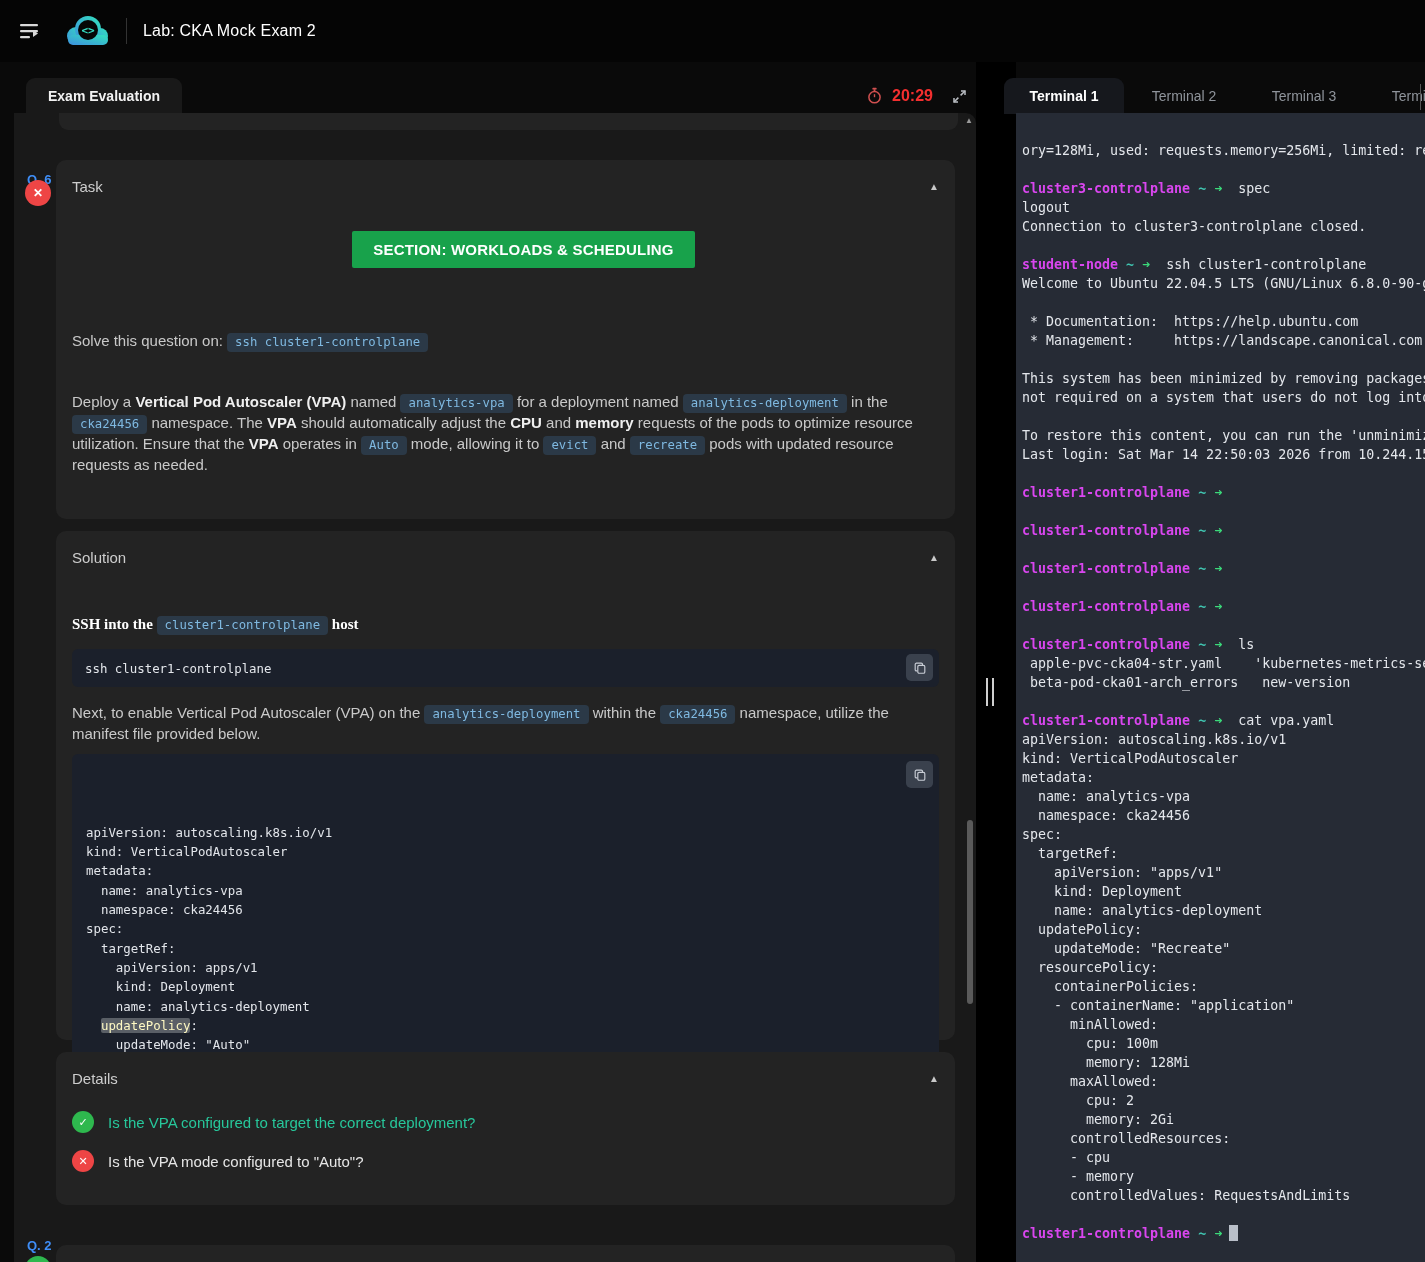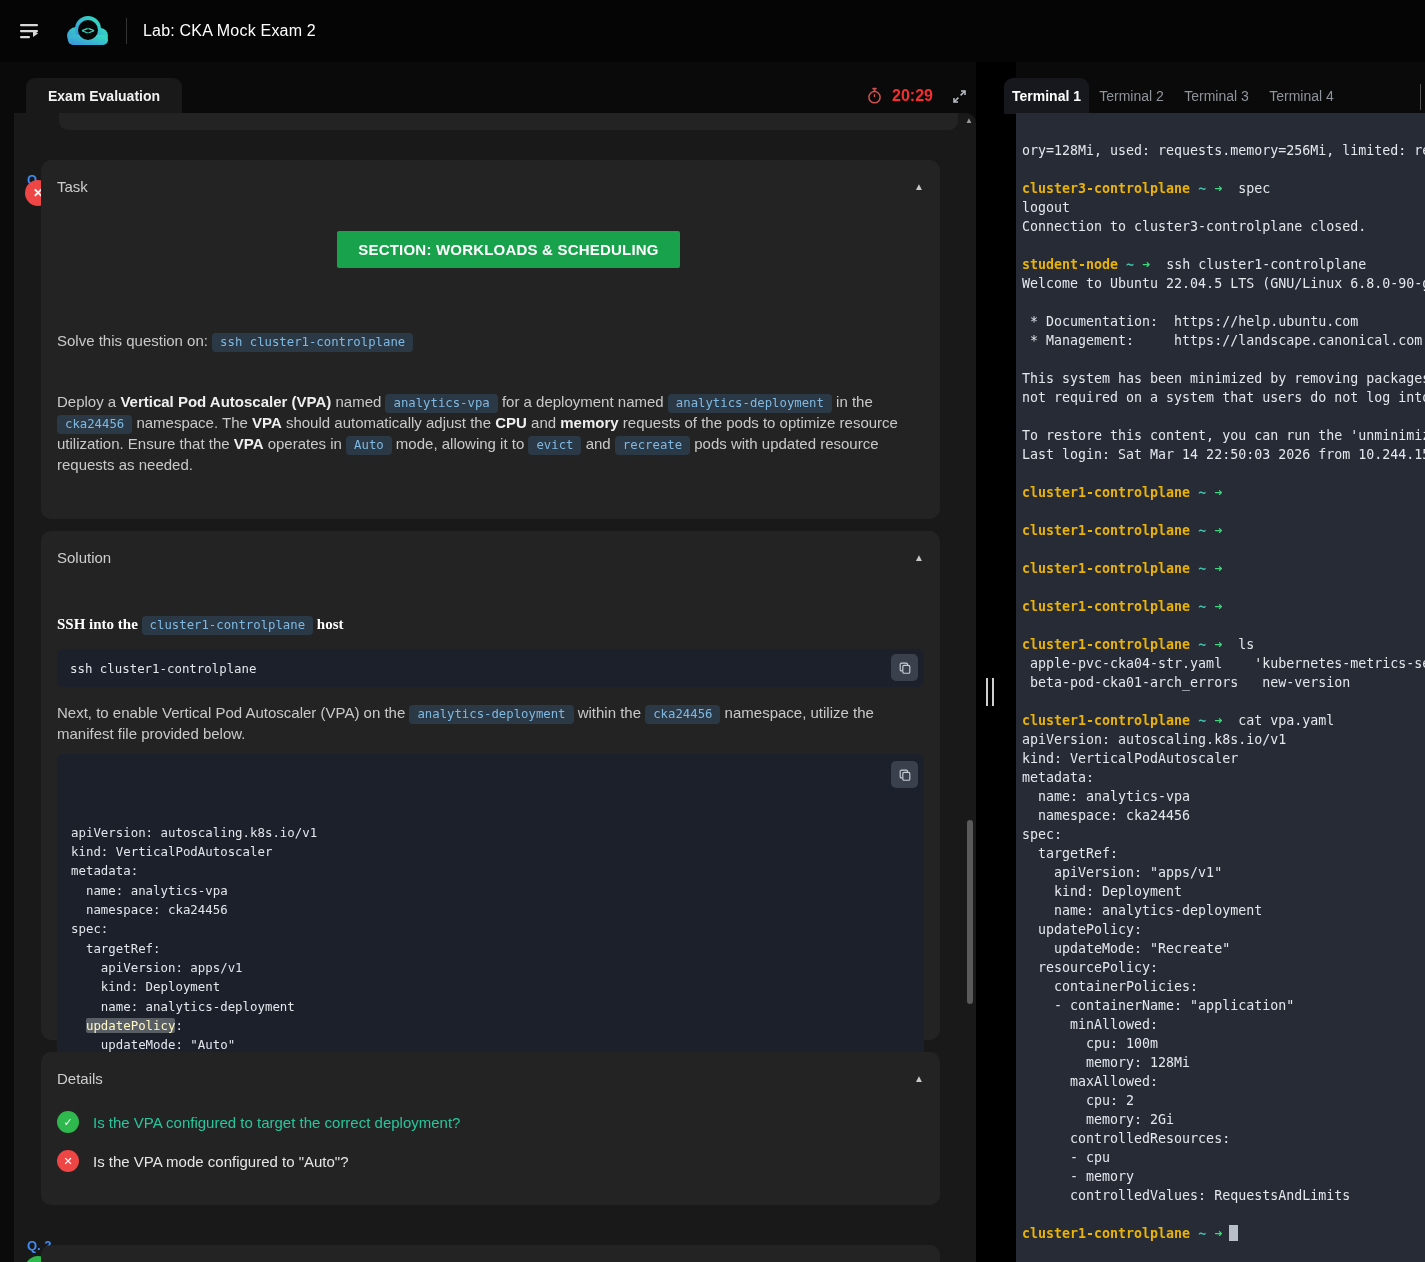--- a/index.html
+++ b/index.html
@@ -35,21 +35,21 @@
   .lscroll-thumb { position:absolute; right:3px; top:707px; width:6px; height:184px;
                    background:#5a5a5a; border-radius:3px; cursor:pointer; }
 
   .q-label { position:absolute; left:13px; color:#3f8ef7; font-size:13px; font-weight:700; }
   .q-badge { position:absolute; left:11px; width:26px; height:26px; border-radius:50%;
              display:flex; align-items:center; justify-content:center; color:#fff;
              font-size:12px; font-weight:700; }
   .q-badge.fail { background:#ee4545; }
   .q-badge.pass { background:#2eb84e; }
 
-  .card { position:absolute; left:27px; width:899px; background:#232323; border-radius:10px; }
+  .card { position:absolute; left:42px; width:899px; background:#232323; border-radius:10px; }
   .card-head { display:flex; justify-content:space-between; align-items:center;
                padding:18px 16px 0 16px; }
   .card-title { color:#cdcdcd; font-size:15px; }
   .collapse-btn { color:#c9c9c9; font-size:10px; cursor:pointer; line-height:1; }
 
   .banner-wrap { text-align:center; margin-top:36px; }
   .section-banner { display:inline-block; background:#18a24b; color:#fff; font-size:15px;
                     font-weight:700; padding:10px 21px; border-radius:2px; letter-spacing:.2px;margin-left:36px; }
 
   .rich { color:#c9c9c9; font-size:15px; line-height:20px; }
@@ -86,32 +86,32 @@
   .check-text.fail { color:#e6e6e6; }
 
   
   .gutter { position:absolute; left:976px; top:62px; width:40px; height:1200px; background:#000; }
   .gutter-handle { position:absolute; left:6px; top:616px; width:16px; height:28px;
                    display:flex; gap:4px; justify-content:center; cursor:col-resize; }
   .gutter-handle div { width:2px; height:28px; background:#cfcfcf; }
 
   
   .term-tabrow { position:absolute; left:1004px; top:78px; height:36px; display:flex; }
-  .term-tab { width:85px; height:36px; display:flex; align-items:center; justify-content:center;
+  .term-tab { width:120px; height:36px; display:flex; align-items:center; justify-content:center;
               color:#8f949b; font-size:14px; cursor:pointer; }
   .term-tab.active { background:#16181d; border-radius:9px 9px 0 0; color:#fff; font-weight:700; }
   .tabrow-end { position:absolute; left:1420px; top:84px; width:1px; height:26px; background:#555; }
 
   
   .terminal { position:absolute; left:1016px; top:113px; width:409px; height:1149px;
               background:#262b35; overflow:hidden; }
   .term-output { padding:28px 0 0 6px; font-family:"DejaVu Sans Mono", monospace;
                  font-size:13.3px; line-height:19px; color:#e4e7ec; }
   .t-line { height:19px; white-space:pre; overflow:hidden; }
-  .t-host { color:#eab308; font-weight:700; }
+  .t-host { color:#d946ef; font-weight:700; }
   .t-tilde { color:#40c4b0; font-weight:700; }
   .t-arrow { color:#3bd97a; font-weight:700; }
   .t-cursor { display:inline-block; width:9px; height:16px; background:#b9bfc9;
               vertical-align:-3px; margin-left:7px; }
 
   svg { display:block; }
 </style>
 </head>
 <body>
 

